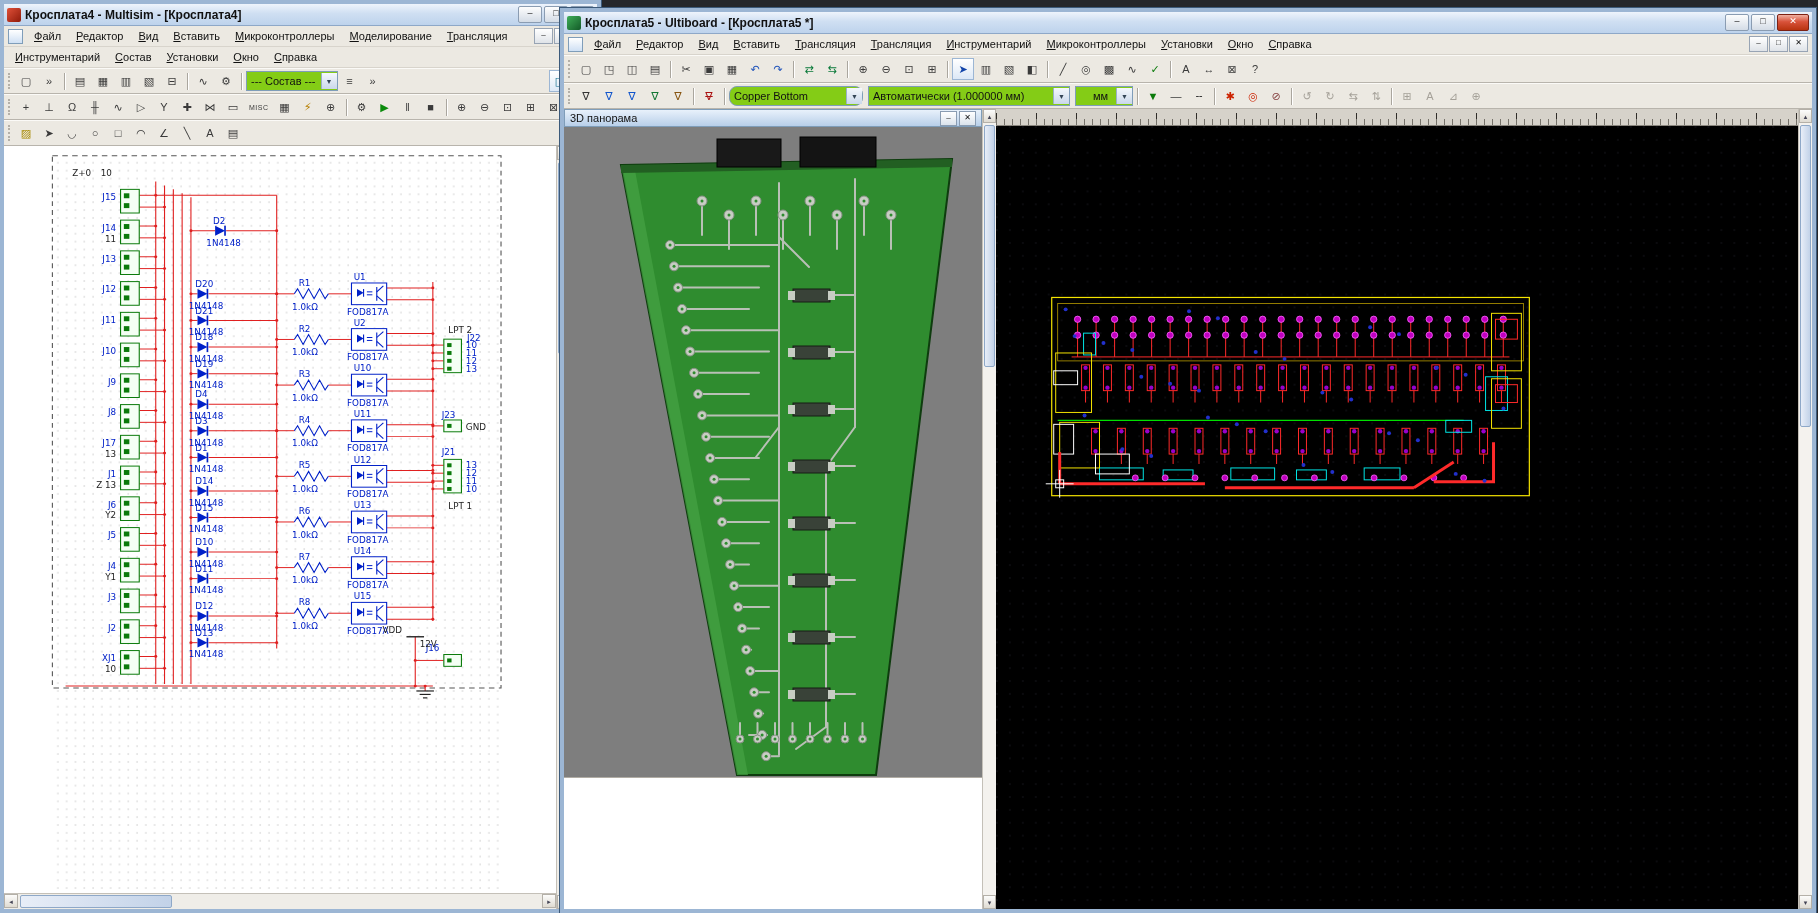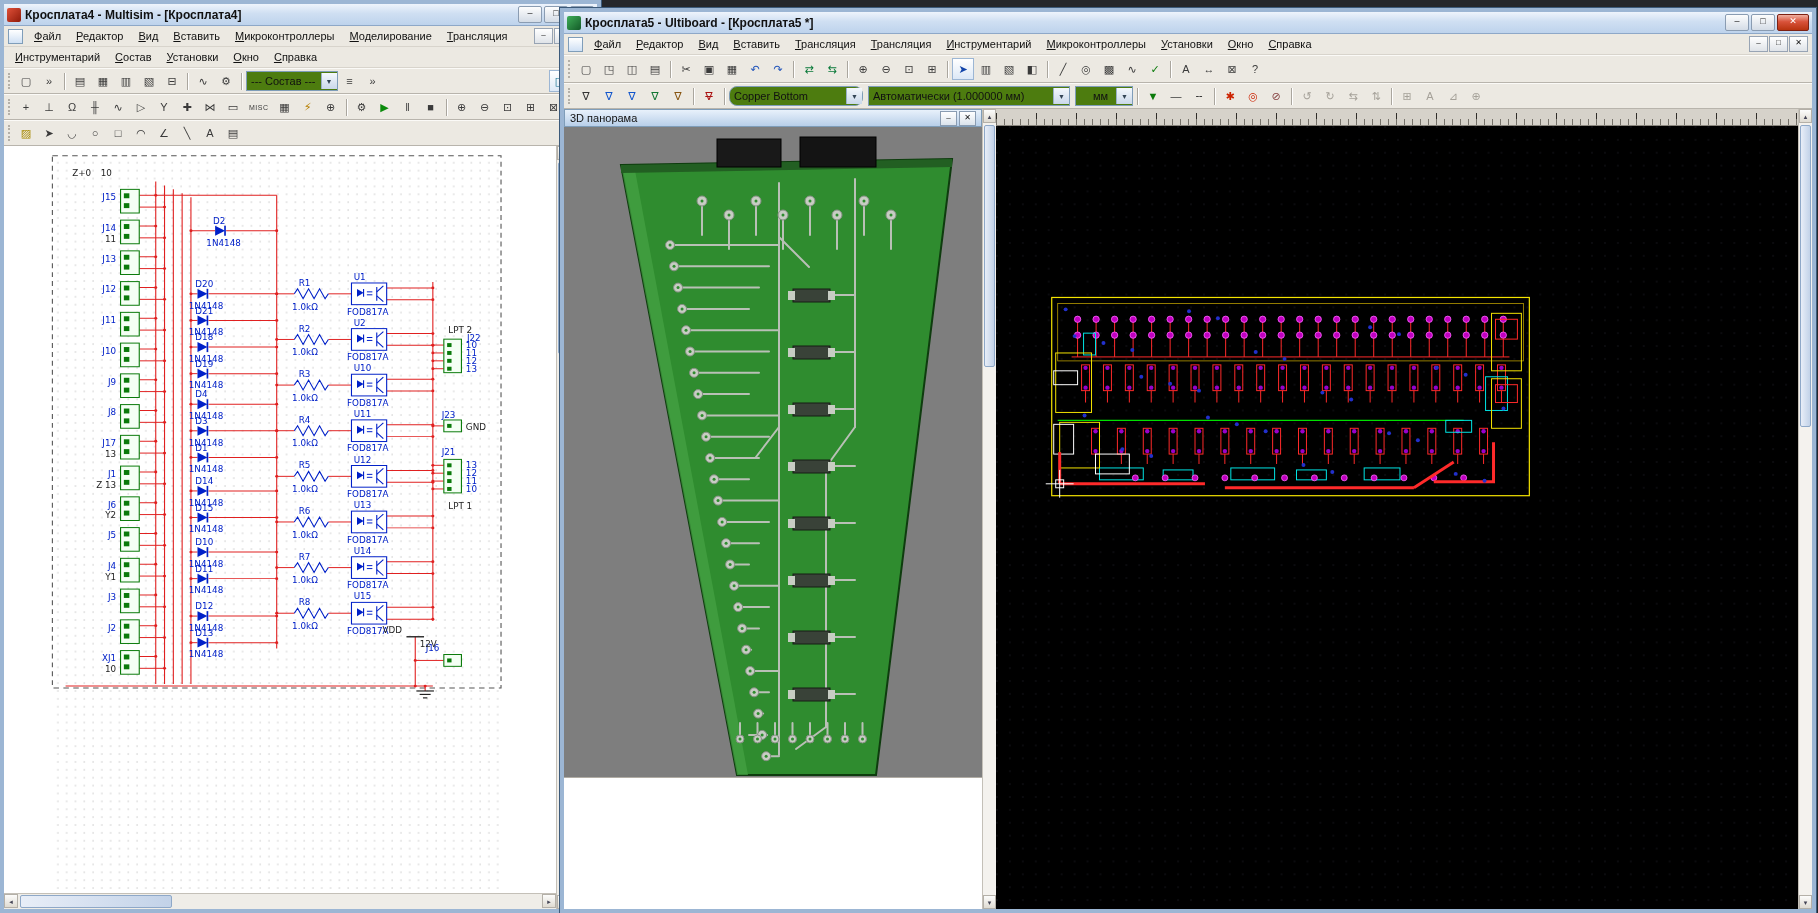--- a/index.html
+++ b/index.html
@@ -35,21 +35,21 @@
   .toolbar::before{content:"";height:70%;border-left:2px dotted #b4b0a8;margin:0 4px 0 1px;}
   .igroup{display:flex;align-items:center;gap:1px;}
   .tbtn{width:20px;height:20px;display:flex;align-items:center;justify-content:center;
     font-size:11px;color:#3a3a3a;border:1px solid transparent;flex:0 0 auto;}
   .tbtn.raised{border:1px solid #9cb6d4;background:linear-gradient(#fff,#dce8f6);}
   .tbtn.dis{color:#a5a199;}
   .tbtn.wide{width:auto;padding:0 3px;font-size:7px;letter-spacing:.5px;}
   .tbtn.xed{text-decoration:line-through;}
   .sep{width:1px;height:17px;background:#aaa69e;box-shadow:1px 0 0 #fff;margin:0 3px;flex:0 0 1px;}
   .flex-sp{flex:1;}
-  .combo{height:18px;border:1px solid #7f9db9;background:#4d7c0f;font-size:11px;display:flex;
+  .combo{height:18px;border:1px solid #7f9db9;background:#84cc16;font-size:11px;display:flex;
     align-items:center;padding-left:4px;white-space:nowrap;flex:0 0 auto;}
   .combo .arrow{width:15px;height:16px;margin-left:5px;background:linear-gradient(#f4f8fc,#cad8ea);
     border-left:1px solid #9ab0c8;font-size:7px;display:flex;align-items:center;justify-content:center;color:#345;}
 
   .ms-work{flex:1;display:flex;min-height:0;}
   .ms-canvas-col{flex:1;display:flex;flex-direction:column;min-width:0;}
   #schematic-svg{flex:1;display:block;background:#fff;}
   .hscroll{height:15px;flex:0 0 15px;display:flex;background:#efede8;border-top:1px solid #c4c0b8;}
   .vscroll{width:15px;flex:0 0 15px;display:flex;flex-direction:column;background:#efede8;border-left:1px solid #c4c0b8;}
   .vscroll.slim{width:13px;flex:0 0 13px;background:#f4f2ee;}

